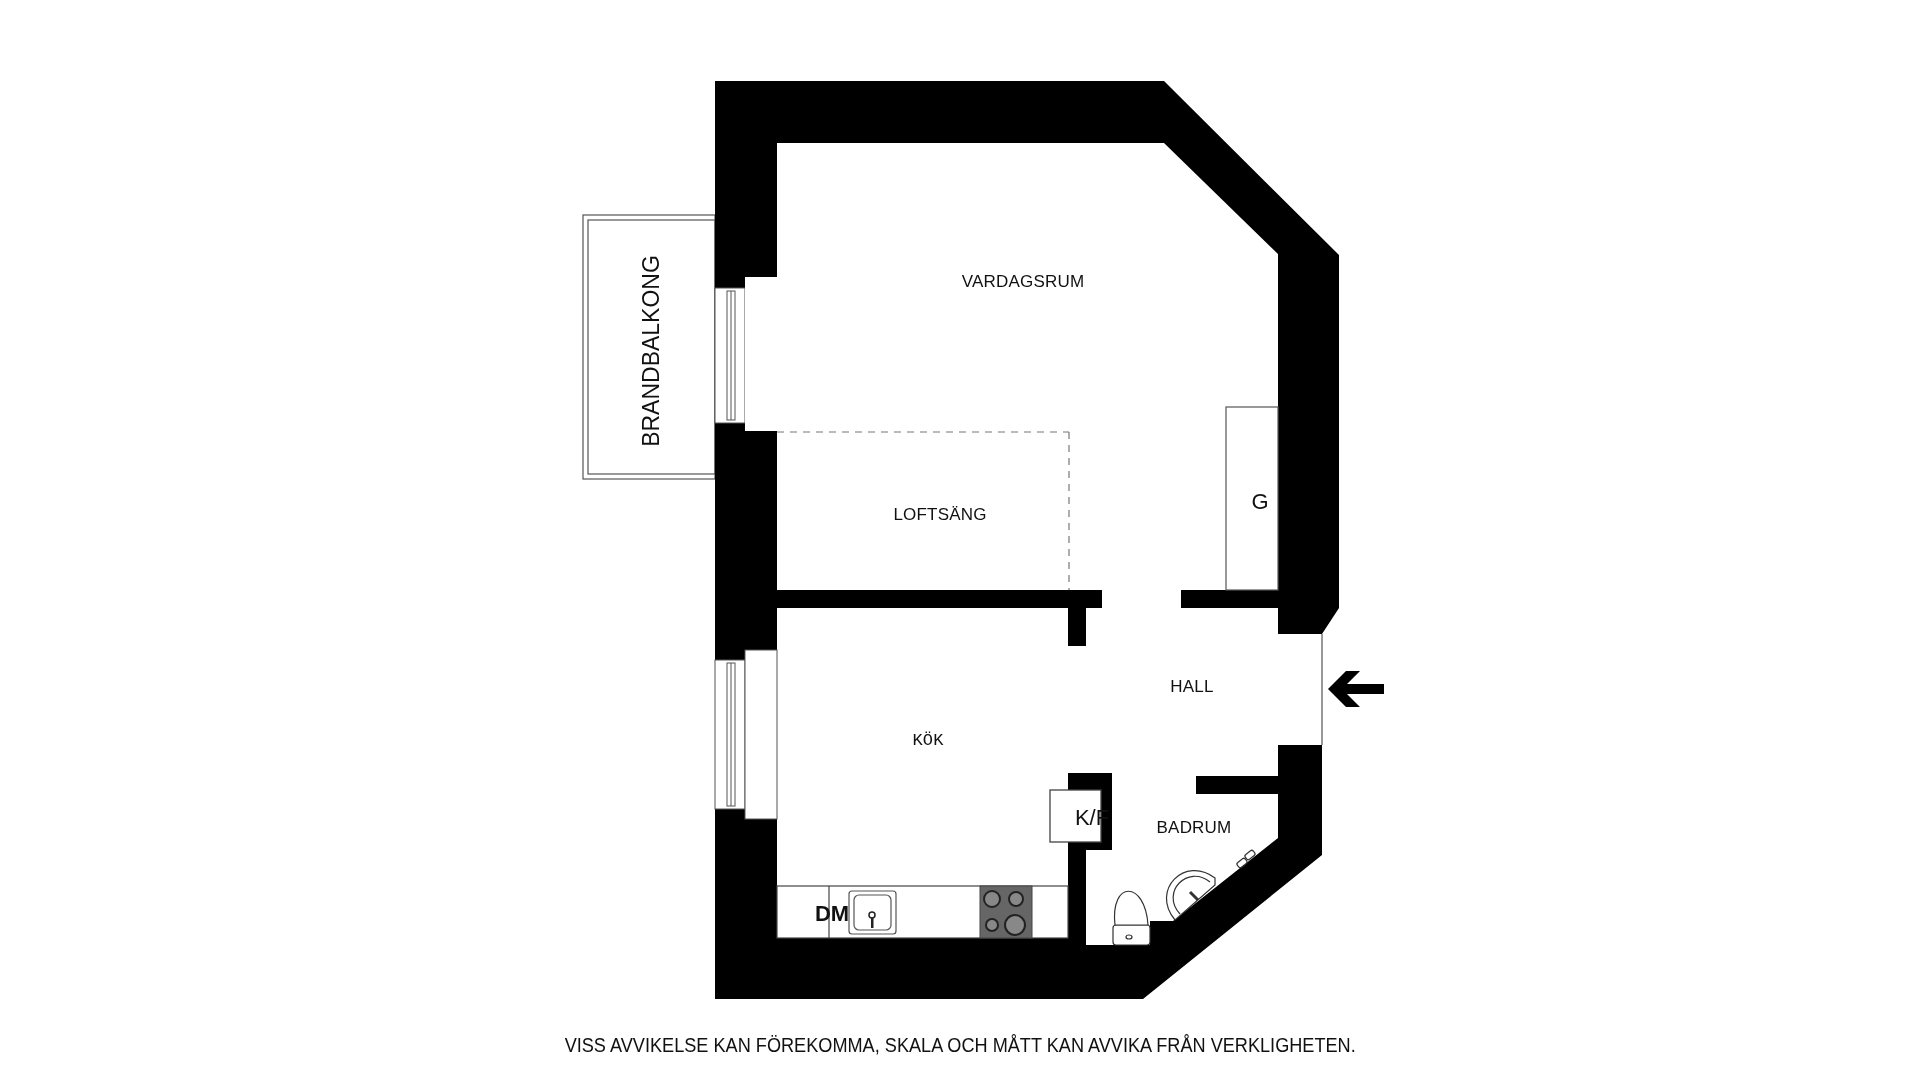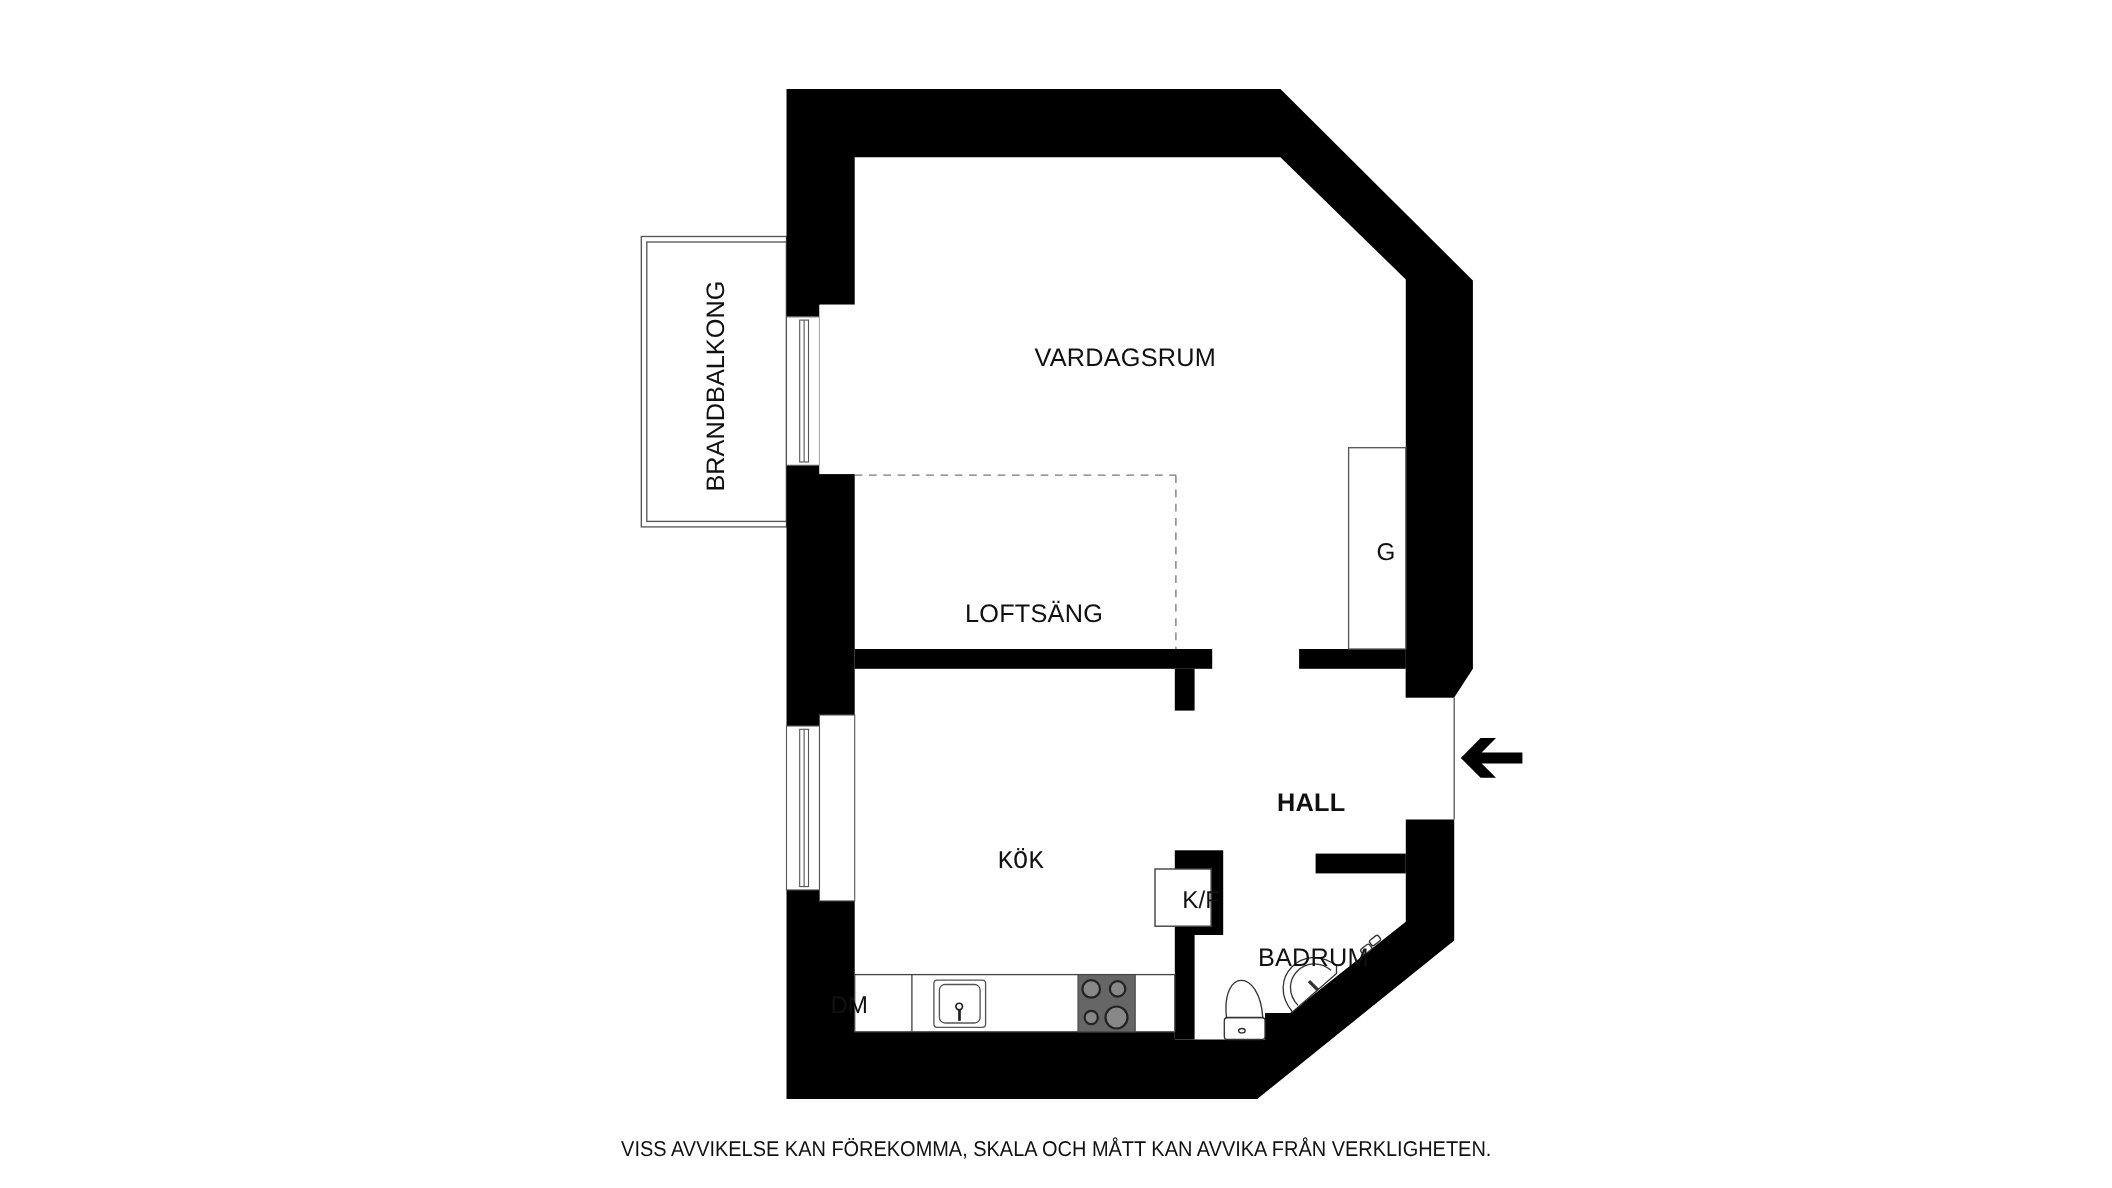--- a/index.html
+++ b/index.html
@@ -1,19 +1,19 @@
 <!DOCTYPE html>
 <html><head>
 <meta charset="utf-8">
 <style>
   html, body { margin: 0; padding: 0; background: #ffffff; }
   body { width: 1920px; height: 1080px; position: relative; overflow: hidden; font-family: "Liberation Sans", sans-serif; }
   #plan { position: absolute; left: 0; top: 0; width: 1920px; height: 1080px; }
   .label { position: absolute; color: #111; font-family: "Liberation Sans", sans-serif; white-space: nowrap; transform: translate(-50%, -50%); line-height: 1; }
-  .lbl-room { font-size: 23px; letter-spacing: 0.2px; margin-top: 44px; }
+  .lbl-room { font-size: 17px; letter-spacing: 0.2px; }
   .lbl-small { font-size: 22px; }
   .lbl-vert { transform: translate(-50%, -50%) rotate(-90deg); font-size: 23px; }
   .footer { position: absolute; left: 0; width: 1920px; top: 1034px; text-align: center; font-size: 19.5px; color: #111; font-family: "Liberation Sans", sans-serif; transform: scaleX(0.93); transform-origin: 963px 0; }
 </style>
 </head>
 <body>
 
 <svg id="plan" viewBox="0 0 1920 1080" xmlns="http://www.w3.org/2000/svg">
 
   <g>
@@ -92,21 +92,21 @@
     <rect x="1237" y="860" width="10" height="6" rx="2" transform="rotate(-38 1242 863)"></rect>
     <rect x="1245" y="852" width="10" height="6" rx="2" transform="rotate(-38 1250 855)"></rect>
   </g>
 
   <path fill="#000" d="M1328,689 L1346,671 L1360,671 L1347,684 L1384,684 L1384,694 L1347,694 L1360,707 L1346,707 Z"></path>
 </svg>
 
 <div class="label lbl-room" style="left:1023px; top:281px;">VARDAGSRUM</div>
 <div class="label lbl-room" style="left:940px; top:514px;">LOFTSÄNG</div>
 <div class="label lbl-room" style="left:928px; top:740px;font-family:Liberation Mono, monospace;">KÖK</div>
-<div class="label lbl-room" style="left:1192px; top:686px;font-weight:bold;">HALL</div>
+<div class="label lbl-room" style="left:1192px; top:686px;">HALL</div>
 <div class="label lbl-room" style="left:1194px; top:827px;">BADRUM</div>
 <div class="label lbl-vert" style="left:651px; top:351px;">BRANDBALKONG</div>
 
 <div class="label lbl-small" style="left:1260px; top:502px;">G</div>
 <div class="label lbl-small" style="left:1076px; top:818px;margin-left:16px;">K/F</div>
-<div class="label lbl-small" style="left:772px; top:914px;">DM</div>
+<div class="label lbl-small" style="left:832px; top:914px;font-weight:bold;">DM</div>
 
 <div class="footer">VISS AVVIKELSE KAN FÖREKOMMA, SKALA OCH MÅTT KAN AVVIKA FRÅN VERKLIGHETEN.</div>
 
 </body></html>

